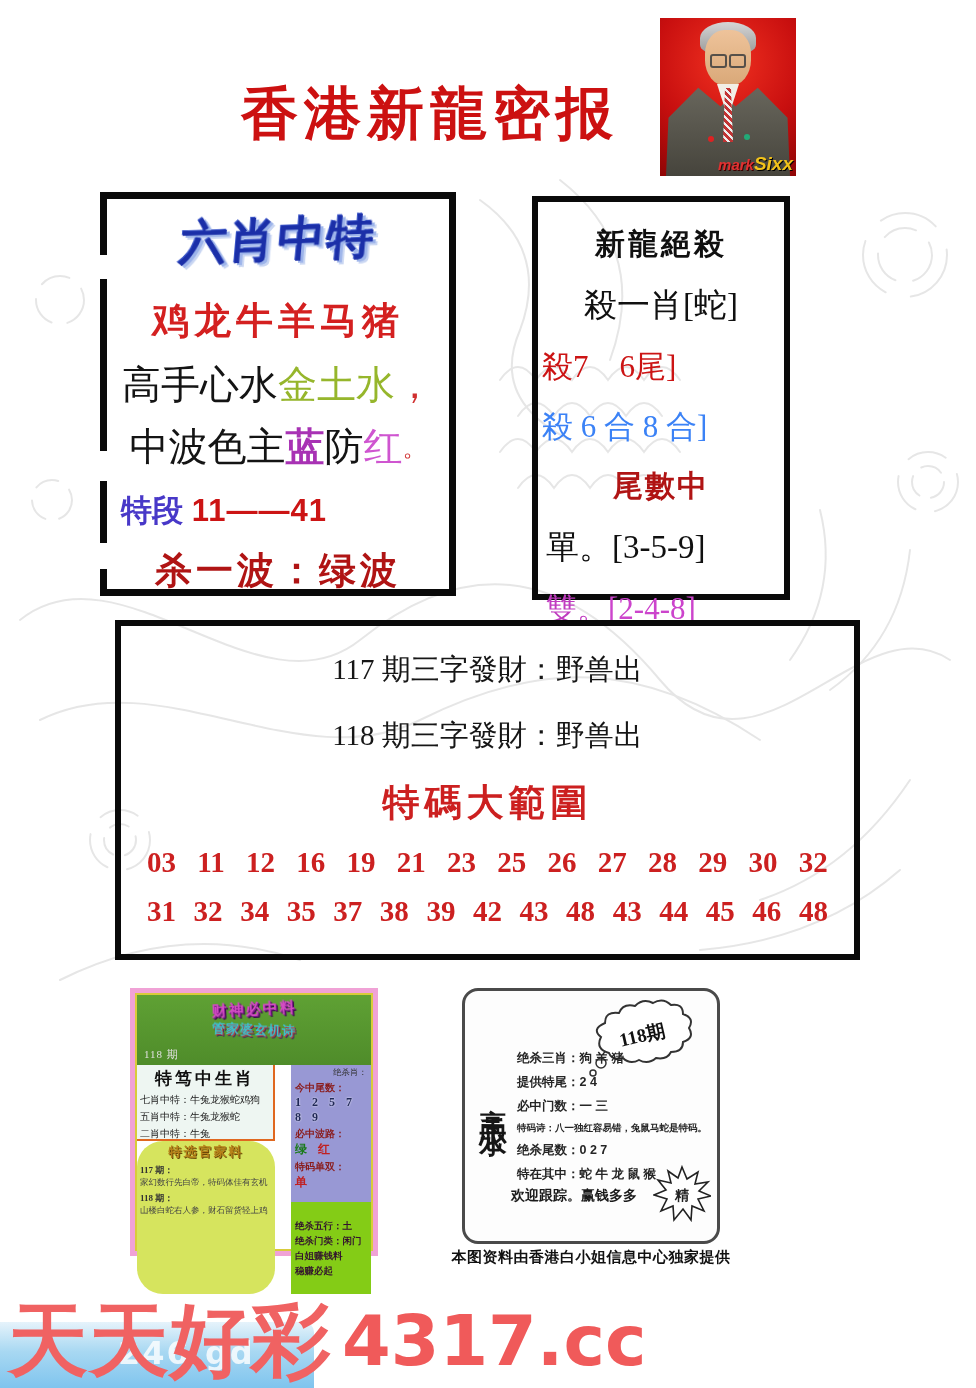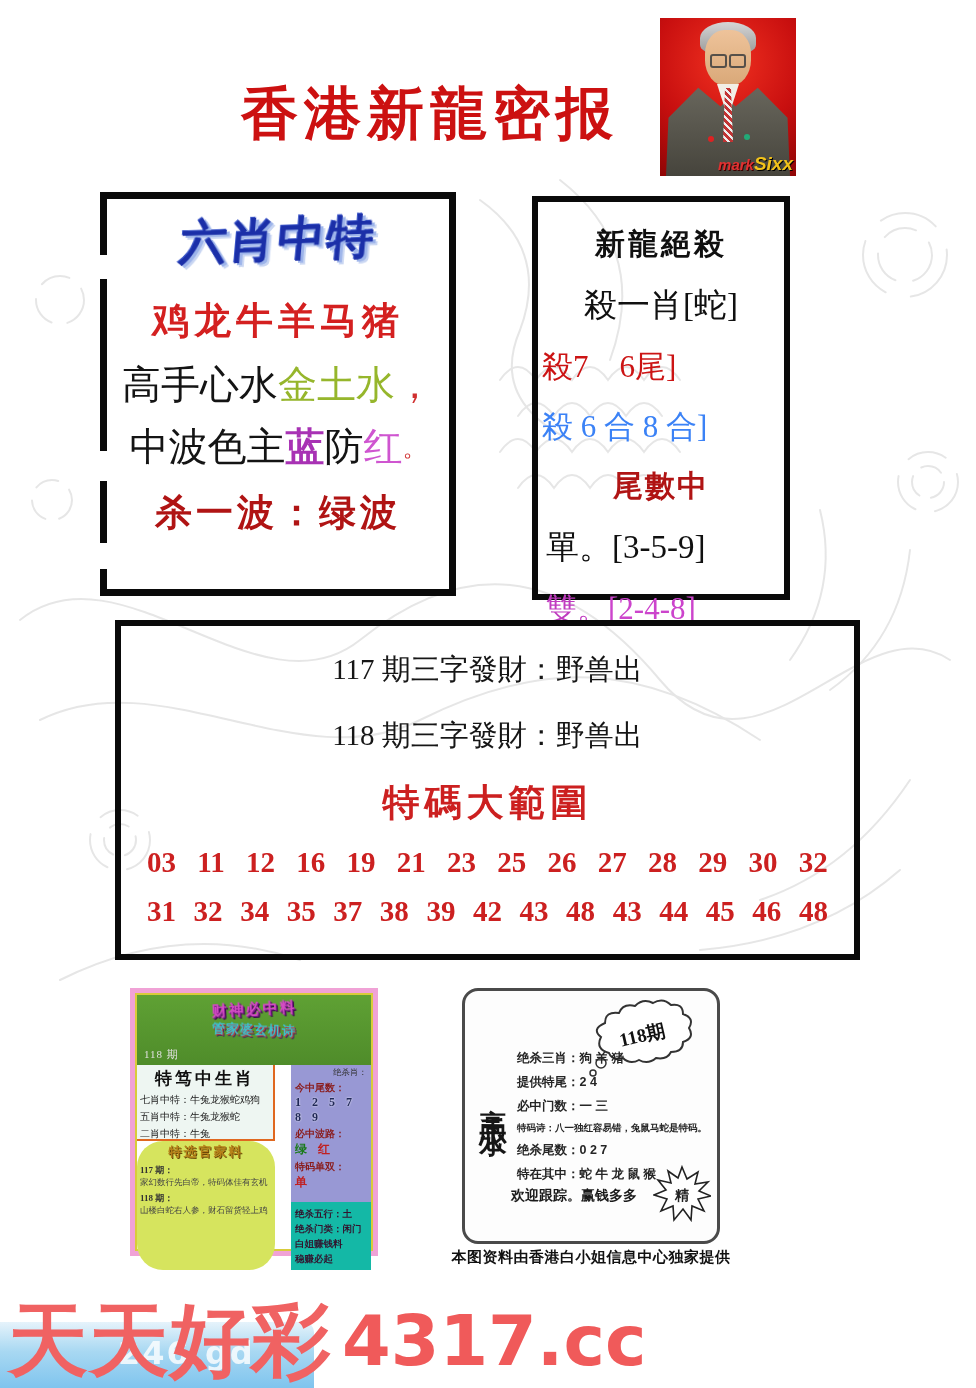--- a/index.html
+++ b/index.html
@@ -93,21 +93,21 @@
              filter:blur(0.4px);text-shadow:1px 1px 0 #6a4a08;}
   .mc-pissue{font-size:9px;color:#333;margin-top:3px;font-weight:bold;}
   .mc-poem{font-size:8.5px;color:#444;filter:blur(0.3px);white-space:nowrap;}
   .mc-lav{height:133px;background:#9898d4;padding:2px 4px;flex:none;}
   .mc-lavtop{text-align:right;font-size:8.5px;color:#333;}
   .mc-lbl{font-size:10px;font-weight:bold;color:#8a1c1c;margin-top:2px;}
   .mc-nums{font-size:12px;font-weight:bold;color:#202858;letter-spacing:4px;text-shadow:0 0 2px #ffffff;}
   .mc-wave{font-size:12px;font-weight:bold;letter-spacing:4px;}
   .wv-g{color:#1a7a1a;} .wv-r{color:#c02020;}
   .mc-parity{font-size:12px;font-weight:bold;color:#c02020;}
-  .mc-mag{flex:1;background:#14b8a6;padding:4px 4px;}
+  .mc-mag{flex:1;background:#84cc16;padding:16px 4px;}
   .mc-mline{font-size:9.5px;font-weight:bold;color:#33142e;margin-top:2px;white-space:nowrap;}
 
   
   .expert{position:absolute;left:462px;top:988px;width:252px;height:250px;background:#fdfdfd;
           border:3px solid #4a4a4a;border-radius:16px;filter:blur(0.2px);}
   .exp-vtitle{position:absolute;left:10px;top:96px;writing-mode:vertical-rl;text-orientation:upright;
               font-size:27px;font-weight:bold;letter-spacing:7px;color:#161616;}
   .exp-cloud{position:absolute;right:6px;top:6px;width:126px;height:86px;}
   .exp-lines{position:absolute;left:52px;top:52px;width:194px;font-family:"Liberation Sans","DejaVu Sans",sans-serif;}
   .exp-line{font-size:12.5px;font-weight:bold;color:#252525;margin-top:7px;white-space:nowrap;}
@@ -180,20 +180,24 @@
     <div class="lb-gap g1"></div>
     <div class="lb-gap g2"></div>
     <div class="lb-gap g3"></div>
     <div class="stylized">六肖中特</div>
     <div class="zodiac">鸡龙牛羊马猪</div>
     <div class="wuxing">
       <span>高手心水</span><span class="el-green">金土水</span><span class="cm-red">，</span>
     </div>
     <div class="waveline">
       <span>中波色主</span><span class="ch-blue">蓝</span><span>防</span><span class="ch-red">红</span><span class="period">。</span>
+    </div>
+    <div class="teduan">
+      <span class="lb">特段</span>
+      <span class="rg">11——41</span>
     </div>
     <div class="killwave">杀一波：绿波</div>
   </div>
 
   <div class="right-box">
     <div class="rb-title rb-r">新龍絕殺</div>
     <div class="rb-zod rb-r">殺一肖[蛇]</div>
     <div class="rb-tails rb-r">殺7　6尾]</div>
     <div class="rb-sum rb-r">殺 6 合 8 合]</div>
     <div class="rb-tailhdr rb-r">尾數中</div>

